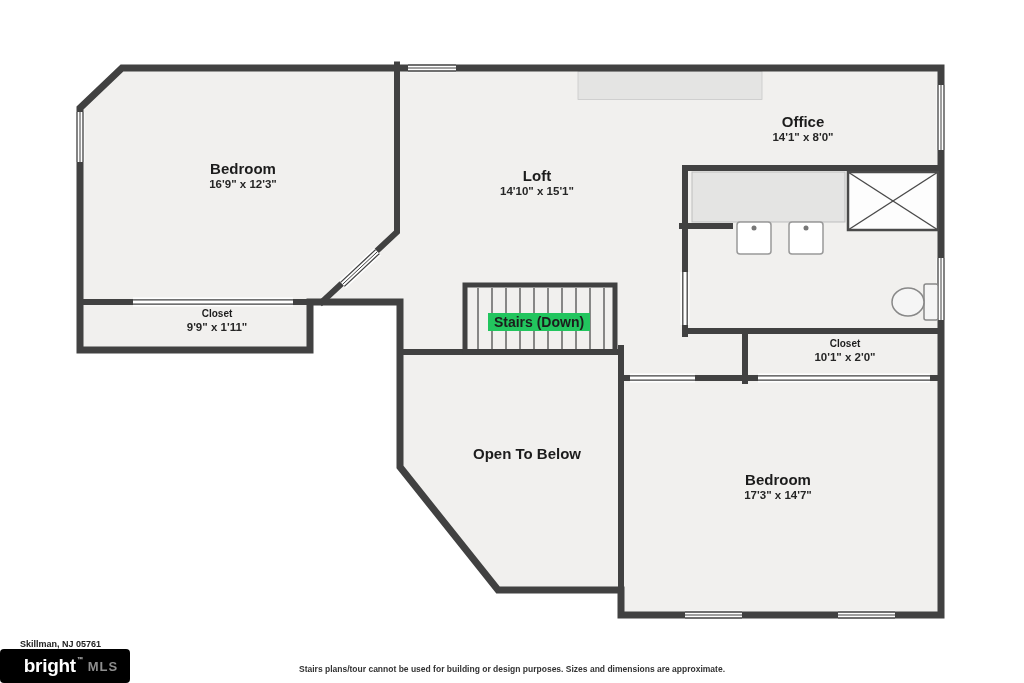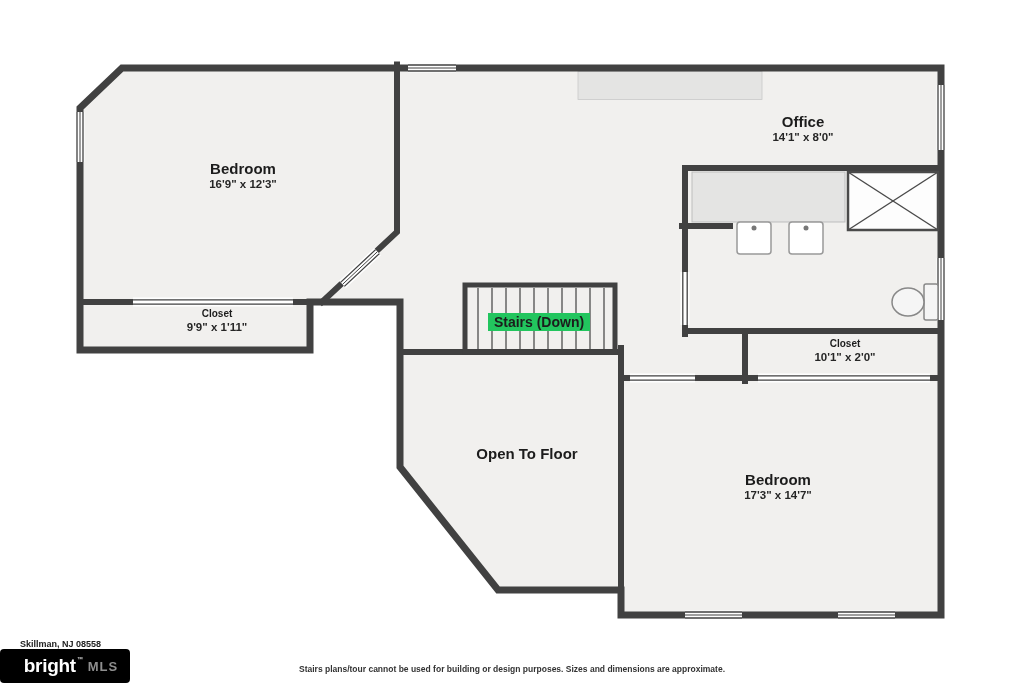--- a/index.html
+++ b/index.html
@@ -145,20 +145,24 @@
         <ellipse cx="908" cy="302" rx="16" ry="14" fill="#f5f5f5" stroke="#888888" stroke-width="1.5"></ellipse>
       </g>
     </g>
   </svg>
 
   <div class="room-label" style="left:163px;top:160px;width:160px">
     <span class="room-name">Bedroom</span>
     <span class="room-dims">16'9" x 12'3"</span>
   </div>
 
+  <div class="room-label" style="left:457px;top:167px;width:160px">
+    <span class="room-name">Loft</span>
+    <span class="room-dims">14'10" x 15'1"</span>
+  </div>
 
   <div class="room-label" style="left:723px;top:113px;width:160px">
     <span class="room-name">Office</span>
     <span class="room-dims">14'1" x 8'0"</span>
   </div>
 
 
   <div class="room-label small" style="left:137px;top:308px;width:160px">
     <span class="room-name">Closet</span>
     <span class="room-dims">9'9" x 1'11"</span>
@@ -172,24 +176,24 @@
     <span class="room-name">Closet</span>
     <span class="room-dims">10'1" x 2'0"</span>
   </div>
 
   <div class="room-label" style="left:698px;top:471px;width:160px">
     <span class="room-name">Bedroom</span>
     <span class="room-dims">17'3" x 14'7"</span>
   </div>
 
   <div class="room-label" style="left:437px;top:445px;width:180px">
-    <span class="room-name">Open To Floor</span>
-  </div>
-
-  <div class="address">Skillman, NJ 08558</div>
+    <span class="room-name">Open To Below</span>
+  </div>
+
+  <div class="address">Skillman, NJ 05761</div>
 
   <div class="logo">
     <span class="logo-bright">bright</span>
     <span class="logo-tm">™</span>
     <span class="logo-mls">MLS</span>
   </div>
 
   <div class="disclaimer">Stairs plans/tour cannot be used for building or design purposes. Sizes and dimensions are approximate.</div>
 
 </div>

